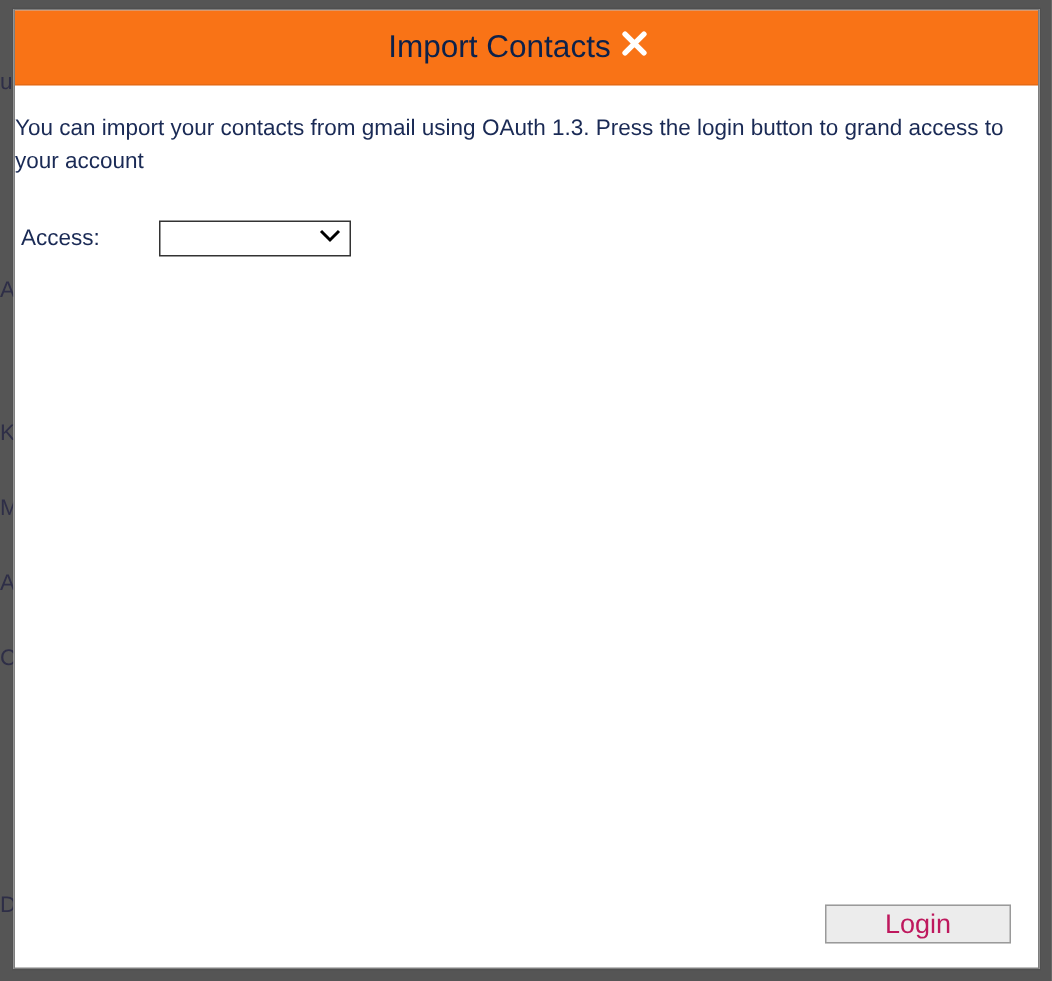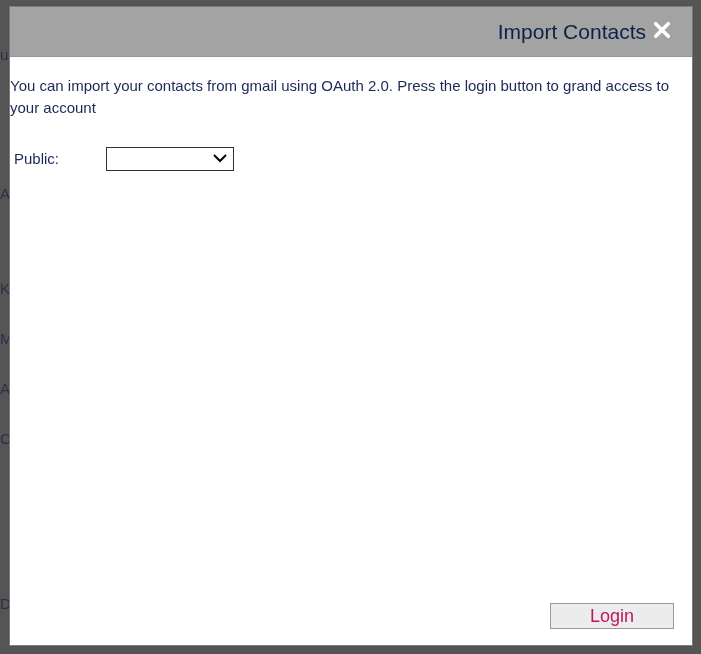--- a/index.html
+++ b/index.html
@@ -29,25 +29,25 @@
     position: absolute;
     left: 9px; top: 6px;
     width: 684px; height: 640px;
     background: #ffffff;
     border: 1px solid #7e7e7e;
     box-shadow: 0 0 0 1px rgba(0,0,0,0.05);
     display: flex;
     flex-direction: column;
   }
   .dialog-header {
-    background: #a3a3a3;
+    background: #f97316;
     height: 50px;
     display: flex;
     align-items: center;
-    justify-content: flex-end;
+    justify-content: center;
     padding: 0 14px 0 10px;
     border-bottom: 1px solid rgba(0,0,0,0.08);
   }
   .dialog-title {
     color: #0c214a;
     font-size: 21px;
     font-weight: 400;
   }
   .close-btn {
     cursor: pointer;
@@ -137,24 +137,24 @@
       <div class="close-btn">
         <span>
           <svg viewBox="0 0 20 20">
               <path d="M3 3 L17 17 M17 3 L3 17" stroke="#ffffff" stroke-width="4" stroke-linecap="round" fill="none"></path>
             </svg>
         </span>
       </div>
     </div>
 
     <div class="dialog-body">
-      <p class="intro-text">You can import your contacts from gmail using OAuth 2.0. Press the login button to grand access to your account</p>
+      <p class="intro-text">You can import your contacts from gmail using OAuth 1.3. Press the login button to grand access to your account</p>
 
       <div class="form-row">
-        <div class="form-label">Public:</div>
+        <div class="form-label">Access:</div>
         <div class="select-wrap">
           <span class="select-caret">
             <svg viewBox="0 0 14 10">
                 <path d="M1 1 L7 7 L13 1" stroke="#000" stroke-width="2" fill="none"></path>
               </svg>
           </span>
         </div>
       </div>
     </div>
 

